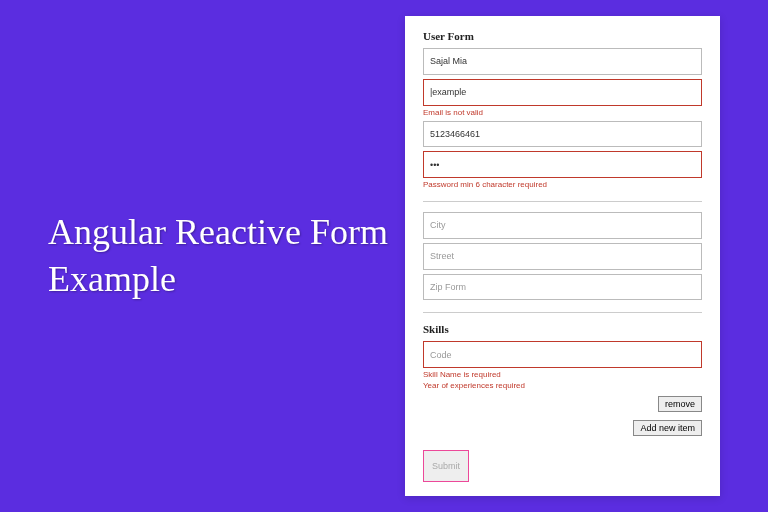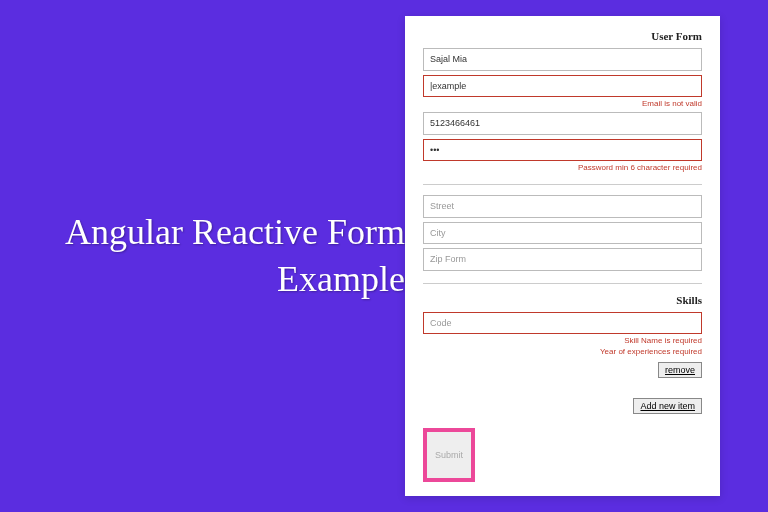--- a/index.html
+++ b/index.html
@@ -1,15 +1,15 @@
 <!DOCTYPE html>
 <html><head>
 <meta charset="utf-8">
 <style>
-  * { box-sizing: border-box; margin: 0; padding: 0; text-align: right; }
+  * { box-sizing: border-box; margin: 0; padding: 0; }
   body {
     width: 768px;
     height: 512px;
     background: #5b2de0;
     display: flex;
     align-items: center;
     font-family: Georgia, 'Times New Roman', serif;
     overflow: hidden;
   }
   .left {
@@ -77,26 +77,25 @@
     justify-content: flex-end;
     margin-top: 2px;
   }
   .btn {
     font-size: 9px;
     padding: 2px 6px;
     border: 1px solid #888;
     background: #eee;
     cursor: pointer;
     font-family: Arial, sans-serif;
-    text-decoration: underline;
   }
   .btn-submit {
     font-size: 9px;
-    padding: 18px 8px;
-    border: 4px solid #ec4899;
+    padding: 10px 8px;
+    border: 1px solid #ec4899;
     background: #eee;
     color: #aaa;
     margin-top: 14px;
     align-self: flex-start;
   }
 </style>
 </head>
 <body>
 
 <div class="left">
@@ -108,32 +107,32 @@
   <div class="section-title">User Form</div>
   <div class="field">Sajal Mia</div>
   <div class="field invalid">|example</div>
   <div class="err">Email is not valid</div>
   <div class="field">5123466461</div>
   <div class="field invalid">•••</div>
   <div class="err">Password min 6 character required</div>
 
   <hr class="sep">
 
+  <div class="field placeholder">City</div>
   <div class="field placeholder">Street</div>
-  <div class="field placeholder">City</div>
   <div class="field placeholder">Zip Form</div>
 
   <hr class="sep">
 
   <div class="section-title">Skills</div>
   <div class="field invalid placeholder">Code</div>
   <div class="err">Skill Name is required</div>
   <div class="err">Year of experiences required</div>
 
   <div class="row-right">
     <button class="btn">remove</button>
   </div>
-  <div class="row-right" style="margin-top:20px;">
+  <div class="row-right" style="margin-top:8px;">
     <button class="btn">Add new item</button>
   </div>
 
   <button class="btn-submit">Submit</button>
 </div>
 
 </body></html>

